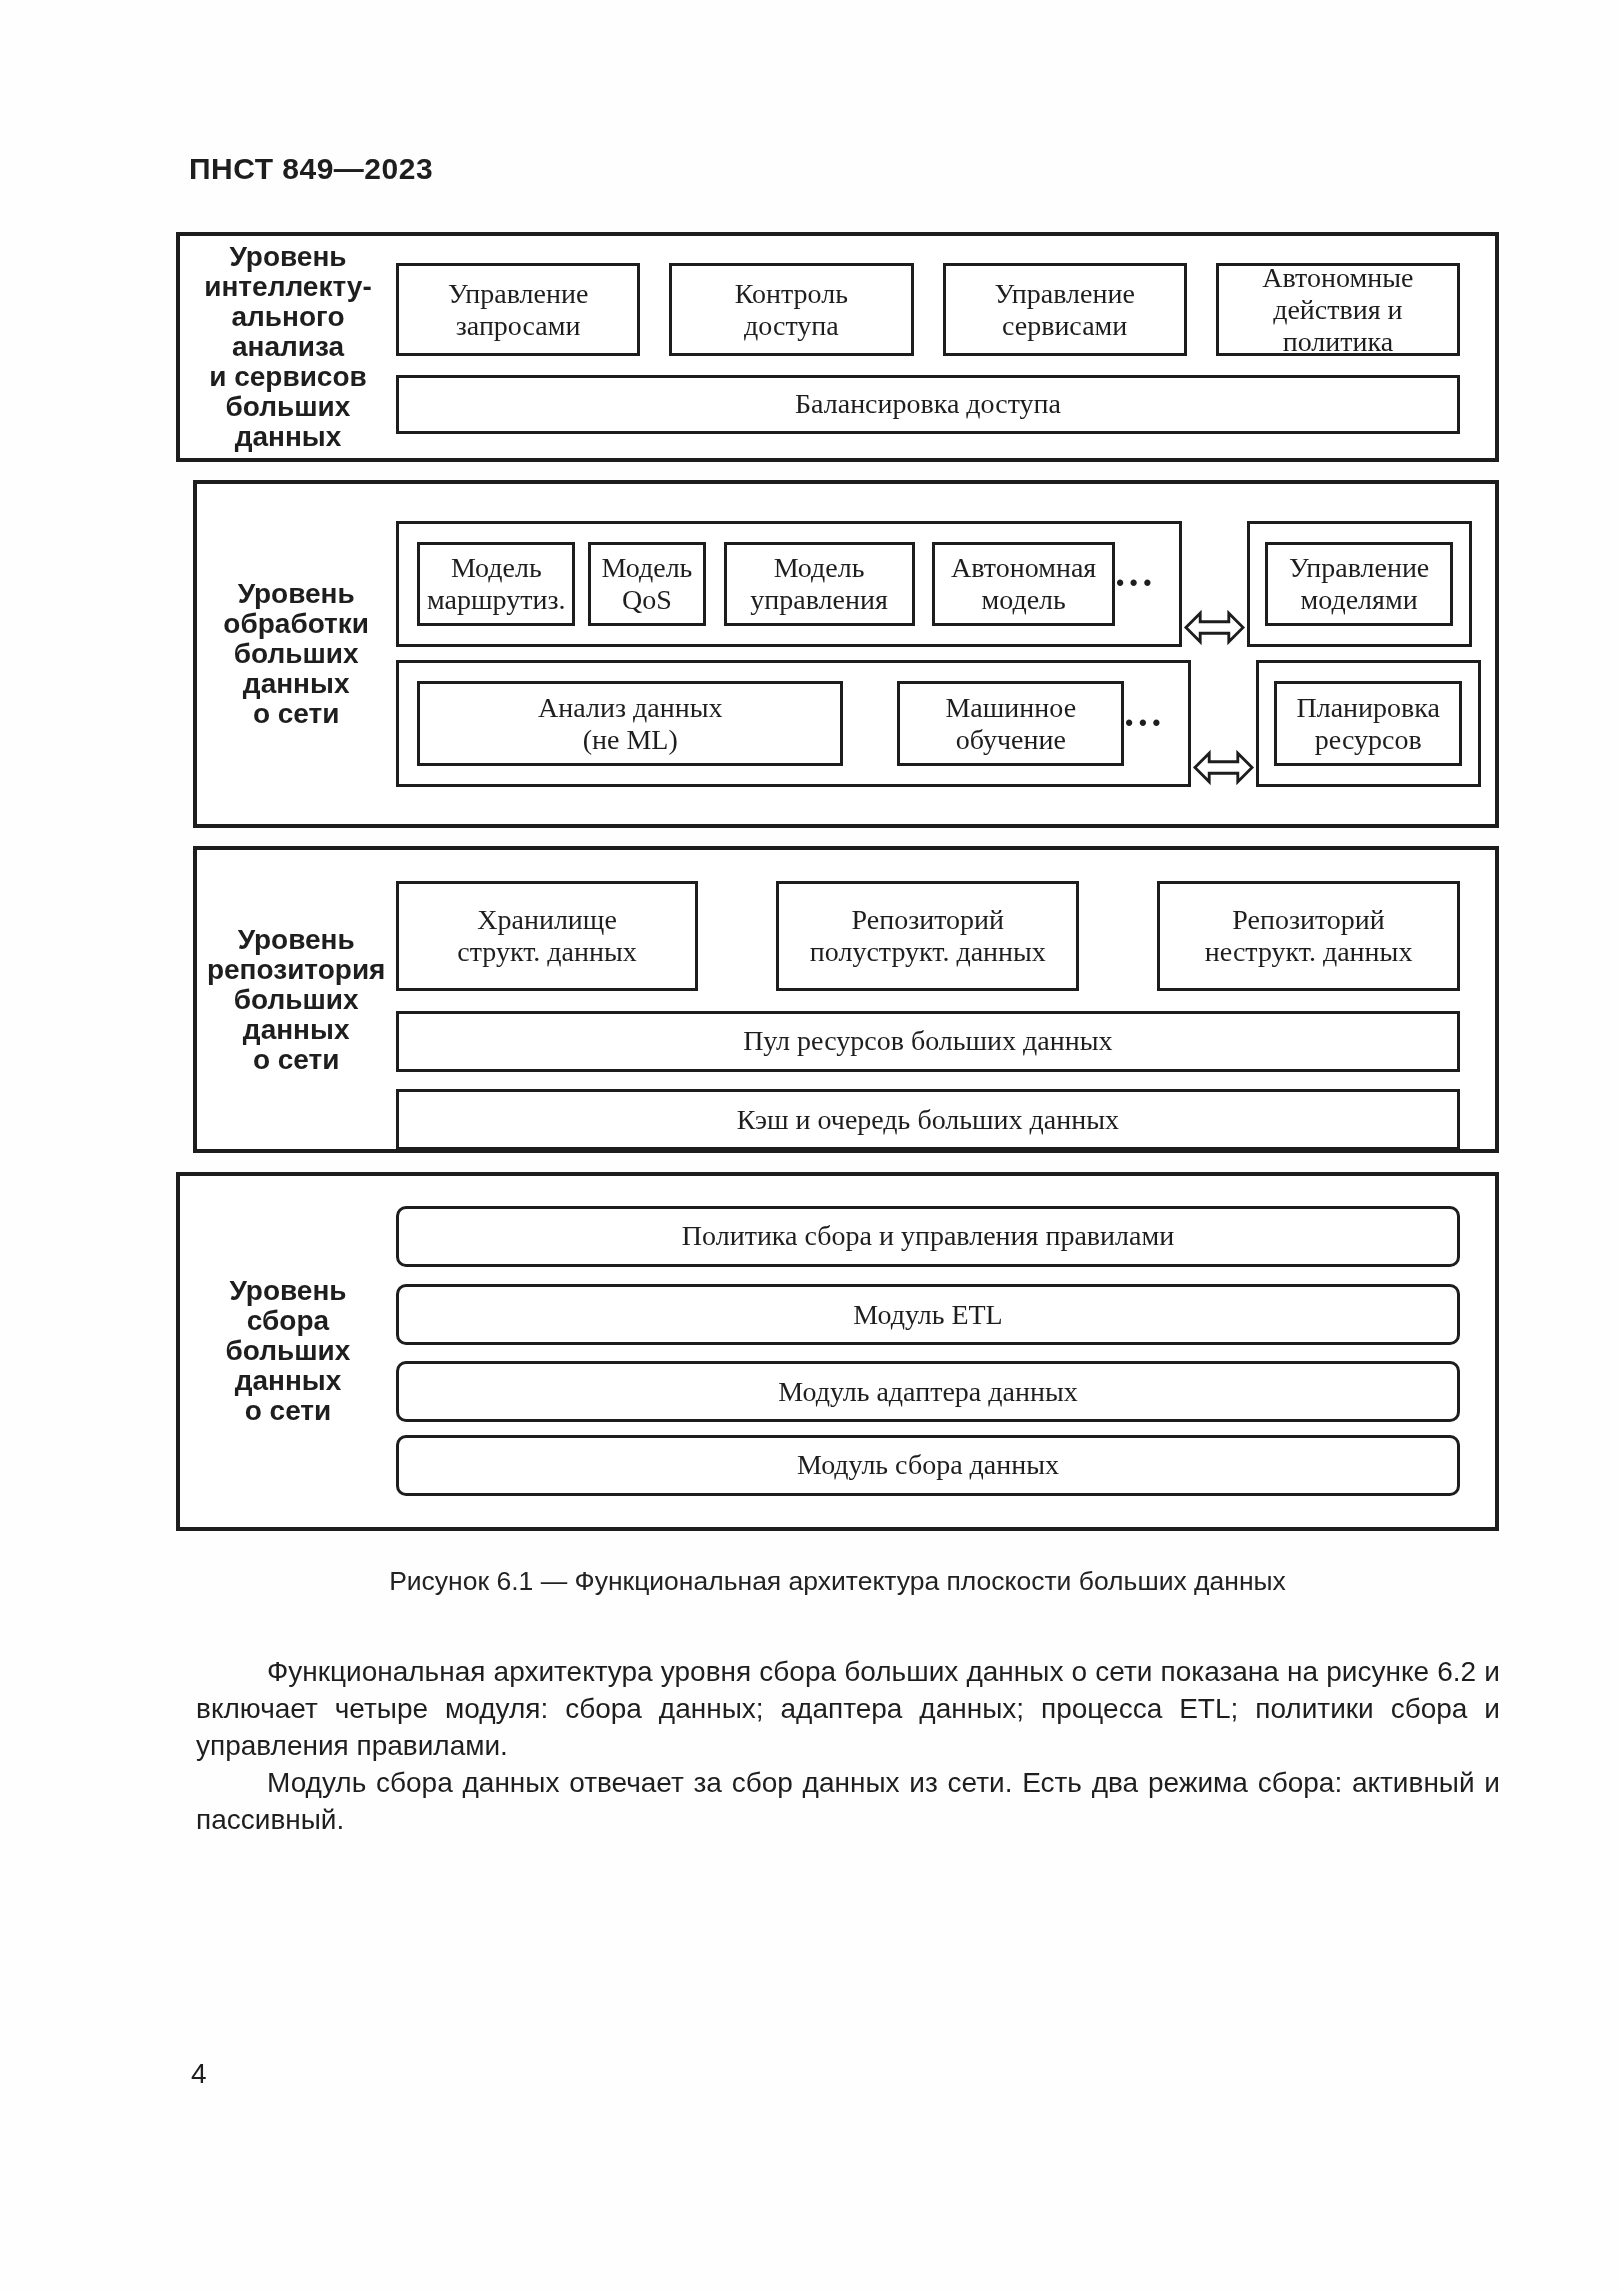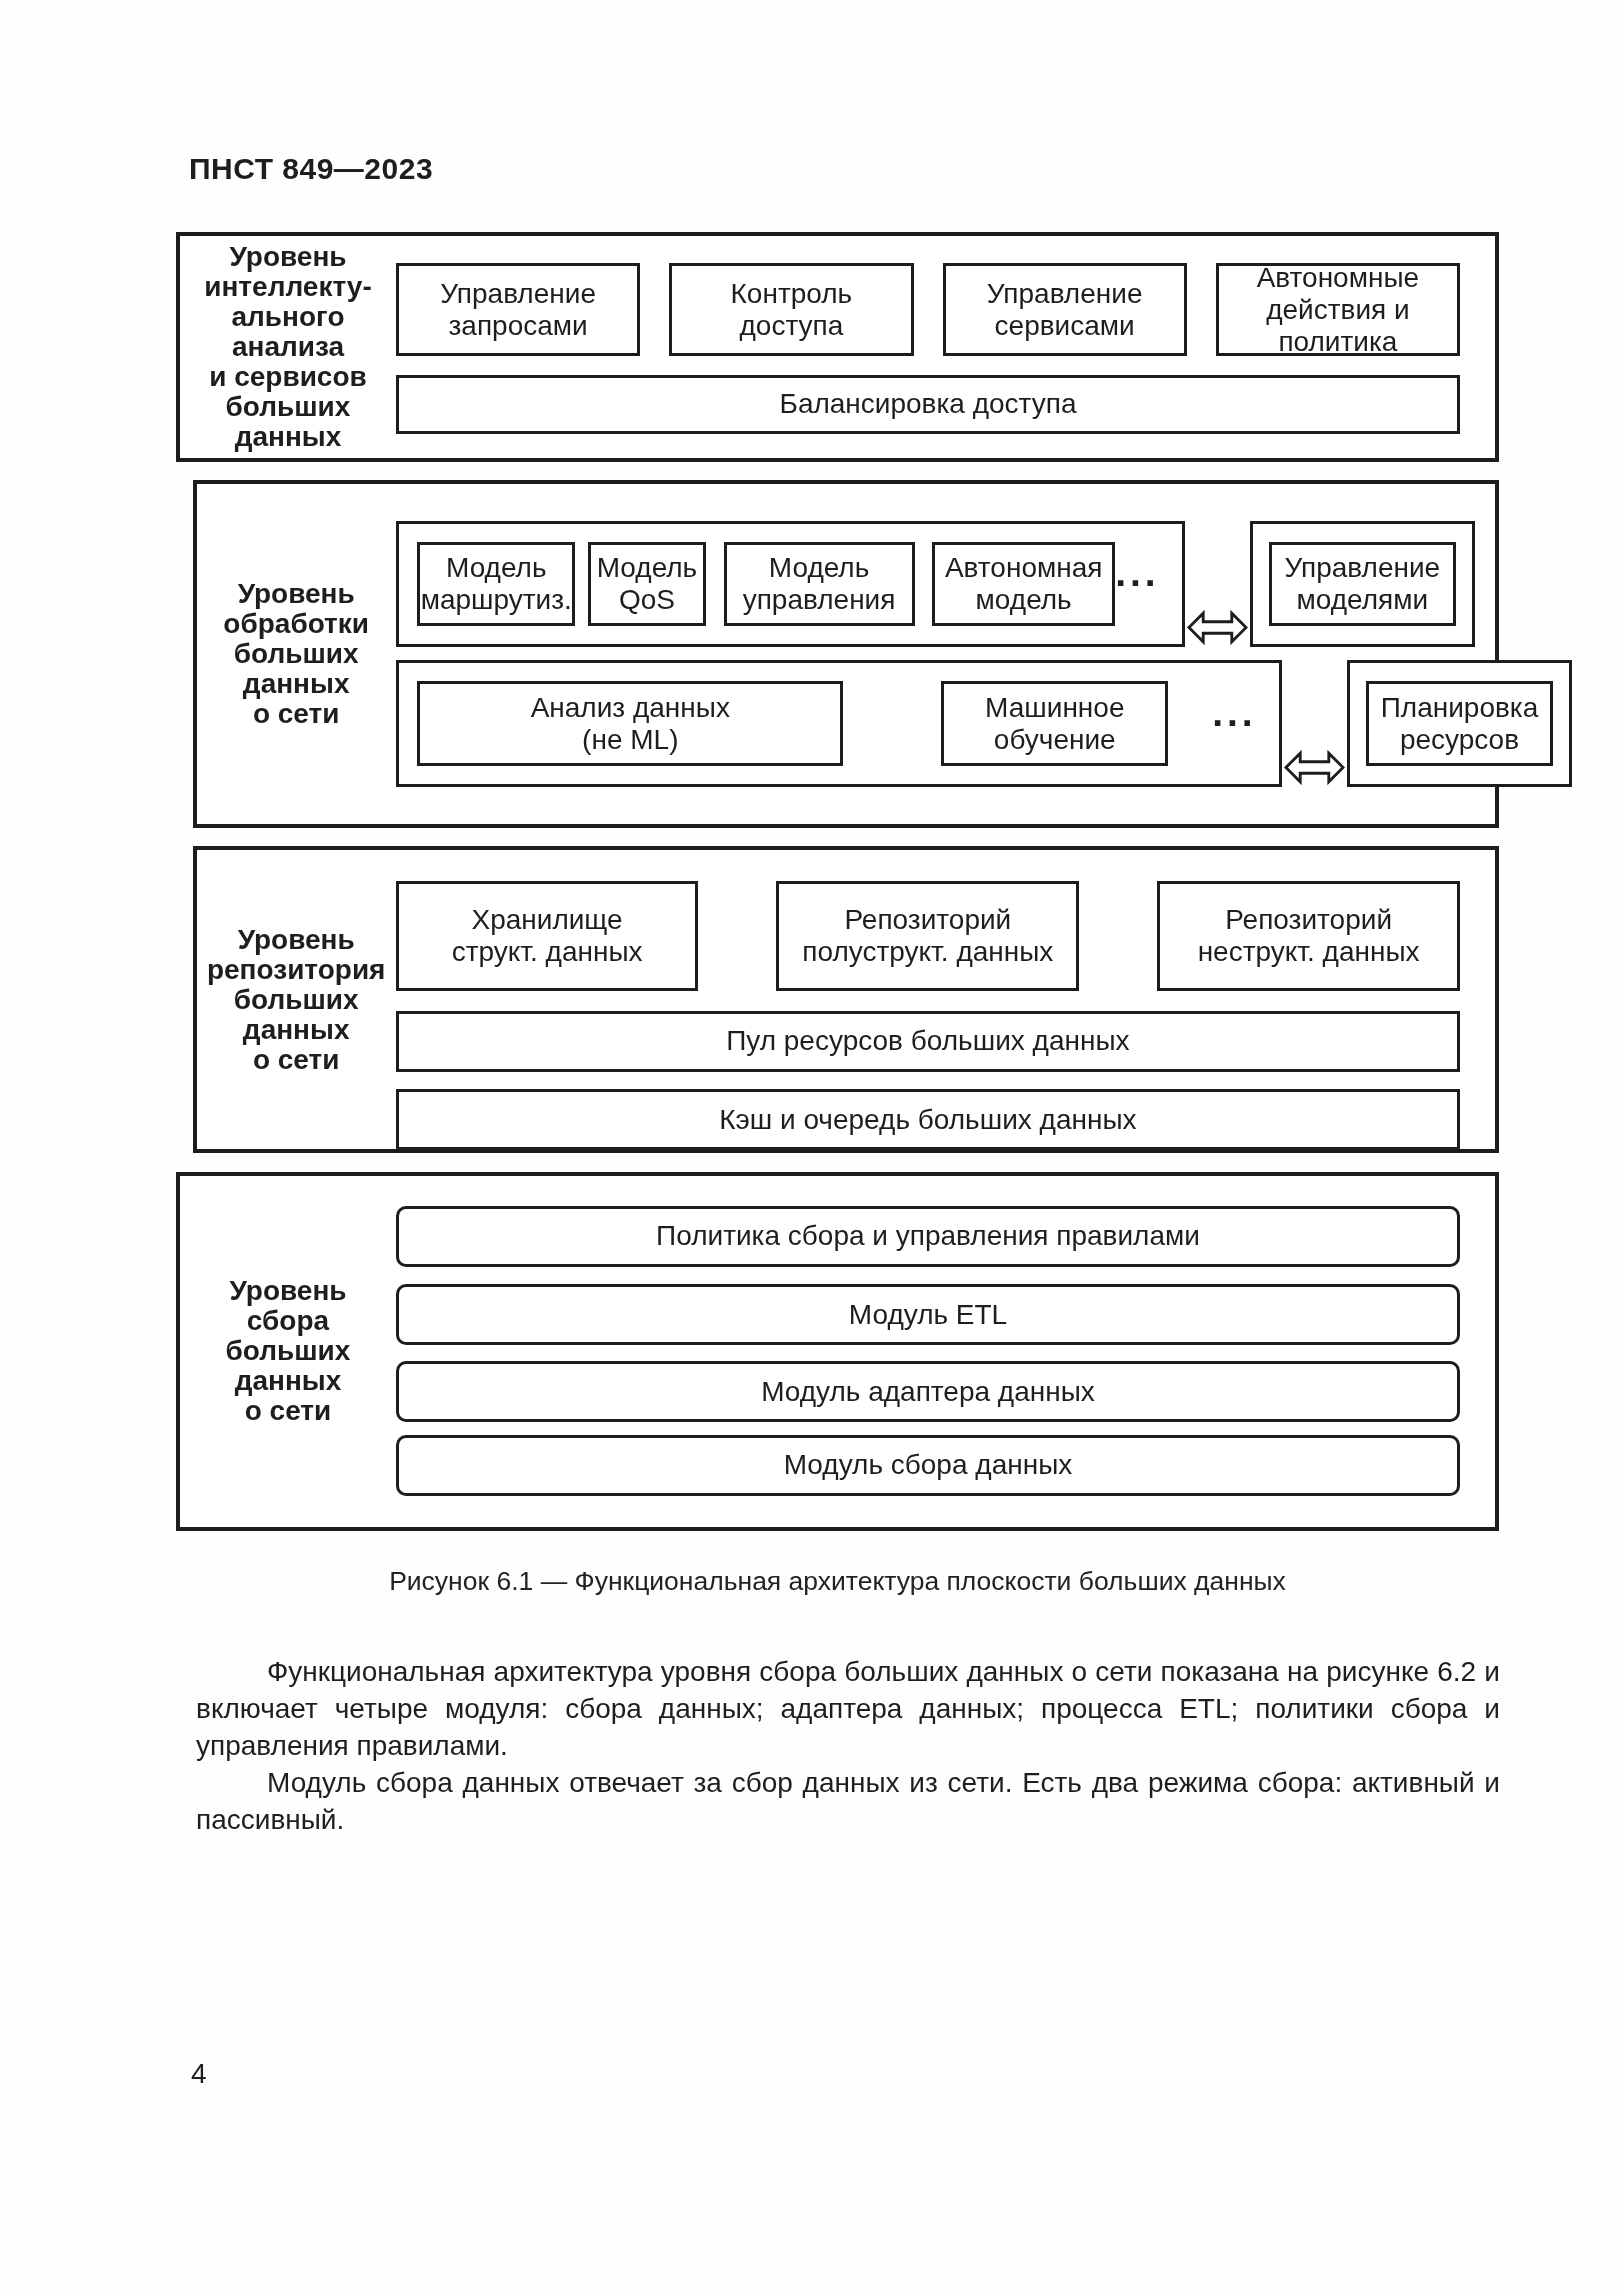--- a/index.html
+++ b/index.html
@@ -29,21 +29,21 @@
   .layer-3 { height:307px; margin-top:18.6px; }
   .layer-4 { height:359px; margin-top:18.6px; }
   .layer-label {
     flex:0 0 216px; align-self:stretch;
     display:flex; align-items:center; justify-content:center;
     text-align:center; font-weight:bold;
     font-size:28px; line-height:30px;
     white-space:pre-line;
   }
   .layer.inset .layer-label { flex-basis:199px; }
-  .layer-content { flex:1; align-self:stretch; padding-right:35px; }
+  .layer-content { flex:1; align-self:stretch; padding-right:35px;font-family:Liberation Serif, serif; }
   .layer-1 .layer-content { padding-top:27.4px; }
   .layer-2 .layer-content { padding-top:37px; }
   .layer-3 .layer-content { padding-top:31px; }
   .layer-4 .layer-content { padding-top:30px; }
   .box {
     border:3.9px solid #1d1d1e;
     display:flex; align-items:center; justify-content:center;
     text-align:center; font-size:28px; line-height:32px;
     white-space:pre-line; background:#fff;
   }
@@ -64,21 +64,21 @@
   
   .proc-row { display:flex; align-items:flex-end; }
   .proc-row + .proc-row { margin-top:13.7px; }
   .container {
     border:3.9px solid #1d1d1e;
     display:flex; align-items:center;
     padding:0 14.7px 0 18.6px;
     background:#fff;
   }
   .models-container { flex:0 0 776px; height:126px; }
-  .proc-row.second .models-container { height:127px;gap:44px; }
+  .proc-row.second .models-container { height:127px; }
   .m-box { height:84px; }
   .proc-row.second .m-box { height:85px; }
   .m-b1 { width:158px; }
   .m-b2 { width:118px; margin-left:12.7px; }
   .m-b3 { width:191px; margin-left:17.6px; }
   .m-b4 { width:183px; margin-left:17.6px; }
   .a-b1 { width:426px; }
   .a-b2 { width:227px; margin-left:54px; }
   .ellipsis {
     margin-left:auto; margin-right:7.8px;

